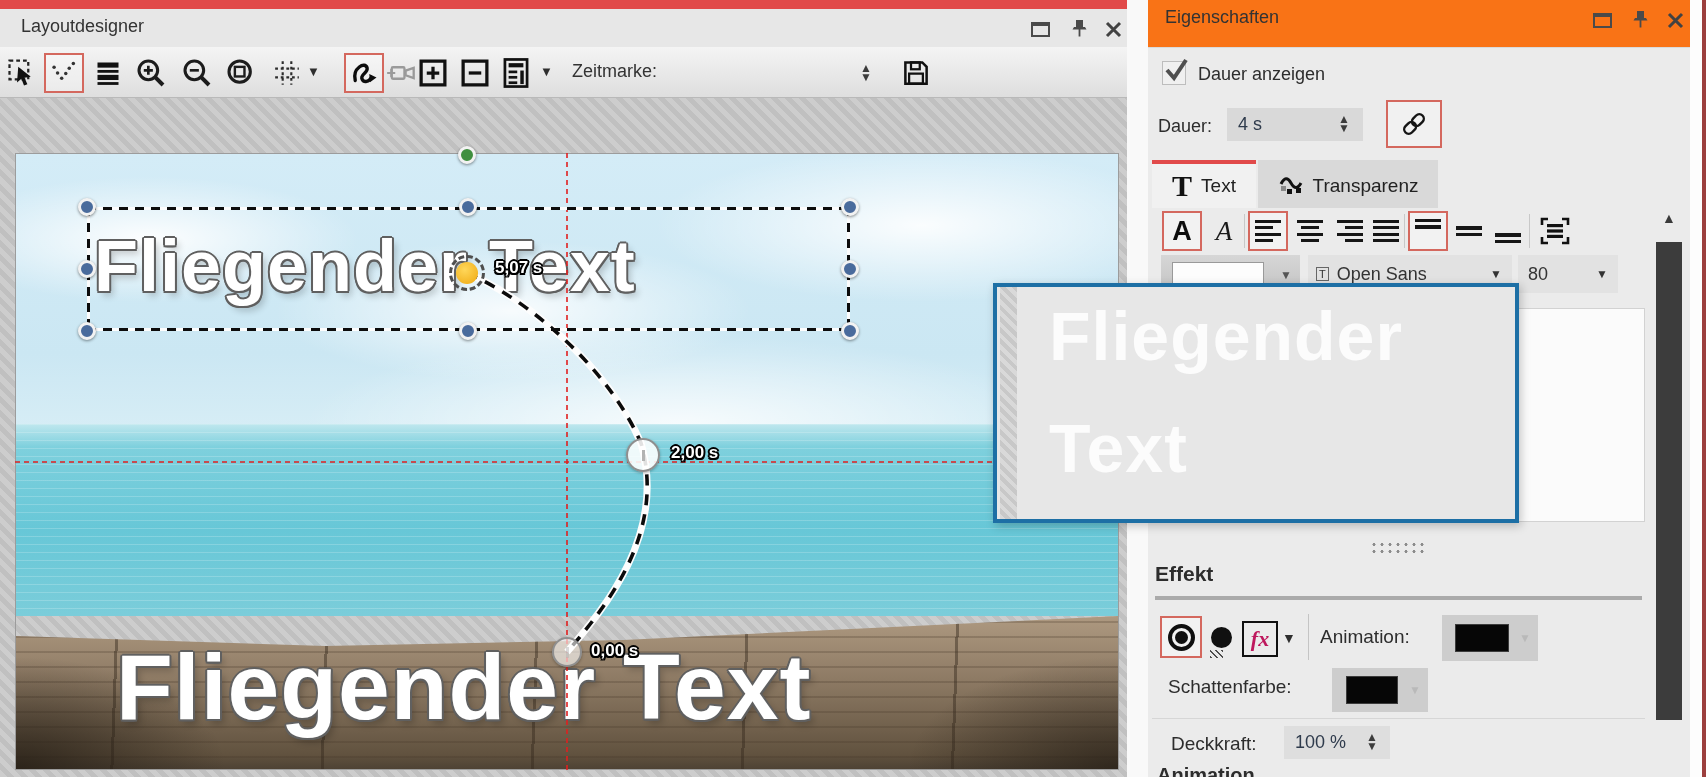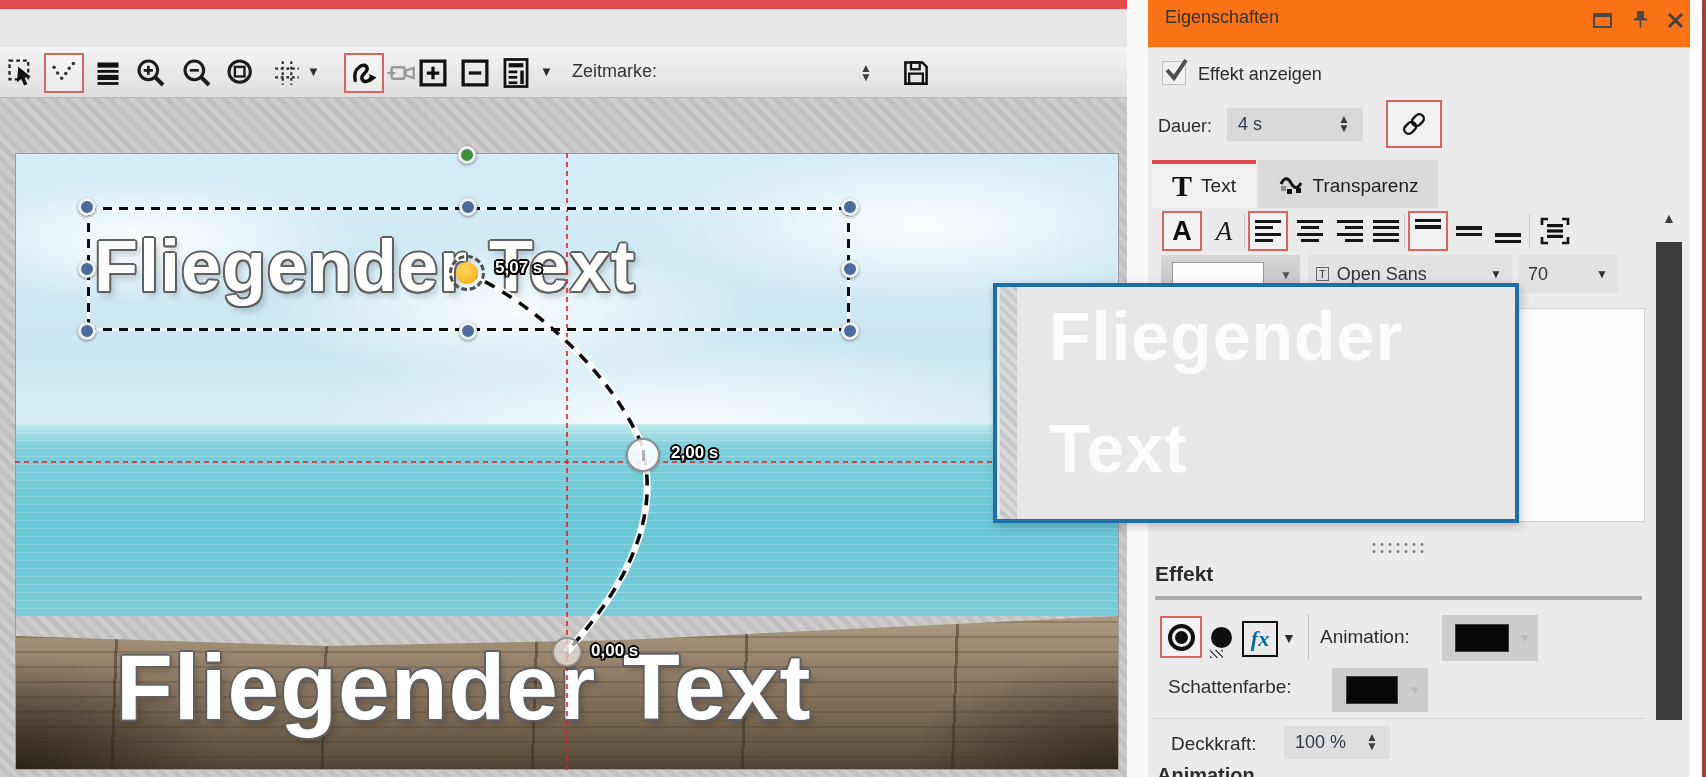--- a/index.html
+++ b/index.html
@@ -106,21 +106,21 @@
   #effekt-rule{position:absolute;left:7px;top:596px;width:487px;height:4px;background:#aaa}
   .ebtn{position:absolute;display:flex;align-items:center;justify-content:center}
   #eff-outline{left:12px;top:616px;width:42px;height:42px}
   .ring{width:27px;height:27px;border:4px solid #101010;border-radius:50%;display:flex;align-items:center;justify-content:center}
   .ring i{width:13px;height:13px;background:#101010;border-radius:50%}
   .dot-solid{width:21px;height:21px;background:#101010;border-radius:50%}
   .minihatch{position:absolute;left:62px;top:650px;width:13px;height:8px;
     background:repeating-linear-gradient(45deg,#4e4e4e 0 1.6px,transparent 1.6px 4.4px)}
   #fxbox{position:absolute;left:94px;top:621px;width:36px;height:36px;border:2.5px solid #101010;
     display:flex;align-items:center;justify-content:center;
-    font-family:"Liberation Serif","DejaVu Serif",serif;font-style:italic;font-weight:bold;font-size:22px;color:#0369a1}
+    font-family:"Liberation Serif","DejaVu Serif",serif;font-style:italic;font-weight:bold;font-size:22px;color:#be185d}
   .cbtn{position:absolute;background:#cdcdcd;display:flex;align-items:center}
   .cswatch{background:#060606;border:1px solid #3c3c3c}
   .hr-light{position:absolute;left:4px;width:493px;height:1px;background:#d6d6d6}
   #scroll-thumb{position:absolute;left:508px;top:242px;width:26px;height:478px;background:#3c3c3c}
   #scroll-up{position:absolute;left:509px;top:210px;width:24px;text-align:center;color:#3a3a3a;font-size:14px}
   #edge-strip{position:absolute;left:542px;top:0;width:16px;height:777px;background:#fdfdfd;border-right:4px solid #9c3f3e}
   #anim-clip{position:absolute;left:9px;top:764px;width:200px;height:13px;overflow:hidden;
     font-size:20px;font-weight:bold;color:#2d2d2d}
 
   
@@ -131,20 +131,36 @@
   .popup-line{position:absolute;left:52px;font-size:68px;font-weight:bold;color:#fcfcfc;white-space:nowrap;letter-spacing:1px}
 </style>
 </head>
 <body>
 
 <div id="app">
 
   <div id="win-left">
     <div id="redbar"></div>
 
+    <div id="lt-titlebar">
+      <div class="win-title">Layoutdesigner</div>
+      <div class="winbtn" style="left:1027px">
+          <span class="maxglyph"></span>
+        </div>
+      <div class="winbtn" style="left:1066px">
+        <svg width="17" height="20" viewBox="0 0 17 20">
+            <path d="M5 1h7v7h-7z M3 8h11l1.5 2.5h-14z M7.6 10.5h1.8v7h-1.8z" fill="#4a4a4a"></path>
+          </svg>
+      </div>
+      <div class="winbtn" style="left:1100px">
+        <svg width="17" height="17" viewBox="0 0 17 17">
+            <path d="M2 2 L15 15 M15 2 L2 15" stroke="#424242" stroke-width="3"></path>
+          </svg>
+      </div>
+    </div>
 
     <div id="toolbar">
       <div class="tbtn" style="left:2px">
         <svg width="30" height="30" viewBox="0 0 24 24">
           <rect x="2" y="2" width="15" height="15" fill="none" stroke="#222" stroke-width="1.8" stroke-dasharray="3 2.4"></rect>
           <polygon points="9,7 19,15 14,15.7 16.3,21 13.6,22 11.5,16.6 8,19.6" fill="#111"></polygon>
           </svg>
       </div>
       <div class="tbtn rbox" style="left:44px">
         <svg width="28" height="28" viewBox="0 0 24 24">
@@ -321,21 +337,21 @@
             <path d="M2 2 L15 15 M15 2 L2 15" stroke="#424242" stroke-width="3"></path>
           </svg>
       </div>
     </div>
 
     <div id="chk">
       <svg width="28" height="26" viewBox="0 0 28 26" style="position:absolute;left:-1px;top:-5px">
         <path d="M5 13 l7 8 L24 3" fill="none" stroke="#4f4f4f" stroke-width="4"></path>
         </svg>
     </div>
-    <div class="plabel" style="left:50px;top:64px;font-size:18px">Effekt anzeigen</div>
+    <div class="plabel" style="left:50px;top:64px;font-size:18px">Dauer anzeigen</div>
 
     <div class="plabel" style="left:10px;top:116px;font-size:18px">Dauer:</div>
     <div class="spinfield" style="left:79px;top:108px;width:136px">
       <span>4 s</span>
     </div>
     <div class="spinarrows" style="left:190px;top:115px">
       <span>▲</span>
       <span>▼</span>
     </div>
     <div class="rbox" style="position:absolute;left:238px;top:100px;width:56px;height:48px;background:#f1f1f1;display:flex;align-items:center;justify-content:center">
@@ -437,21 +453,21 @@
       <div id="swatch-white"></div>
       <span class="ddsmall" style="position:absolute;right:8px;top:13px">▼</span>
     </div>
     <div class="combo" style="left:160px;width:204px;padding-left:8px;gap:8px">
       <span style="font-size:11px;border:1px solid #666;padding:0 2px;color:#333">T</span>
       <span>Open Sans</span>
       <span class="ddsmall" style="position:absolute;right:10px;color:#333">▼</span>
     </div>
     <div style="position:absolute;left:192px;top:291px;width:120px;height:3px;background:#e14a4a"></div>
     <div class="combo" style="left:370px;width:100px;padding-left:10px">
-      <span>70</span>
+      <span>80</span>
       <span class="ddsmall" style="position:absolute;right:10px;color:#333">▼</span>
     </div>
 
     <div id="textbox-under"></div>
     <div id="dots"></div>
 
     <div class="plabel" style="left:7px;top:562px;font-size:21px;font-weight:bold">Effekt</div>
     <div id="effekt-rule"></div>
 
     <div class="ebtn rbox" id="eff-outline">

